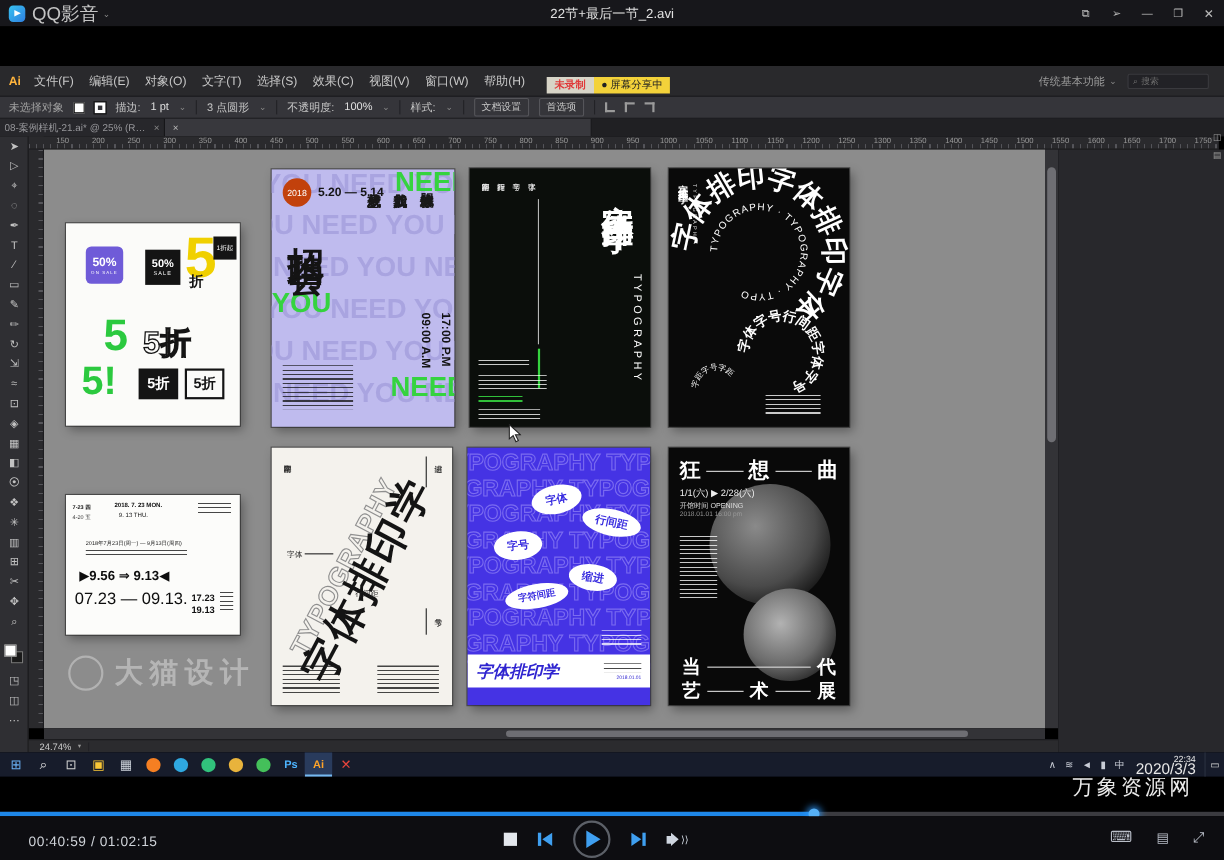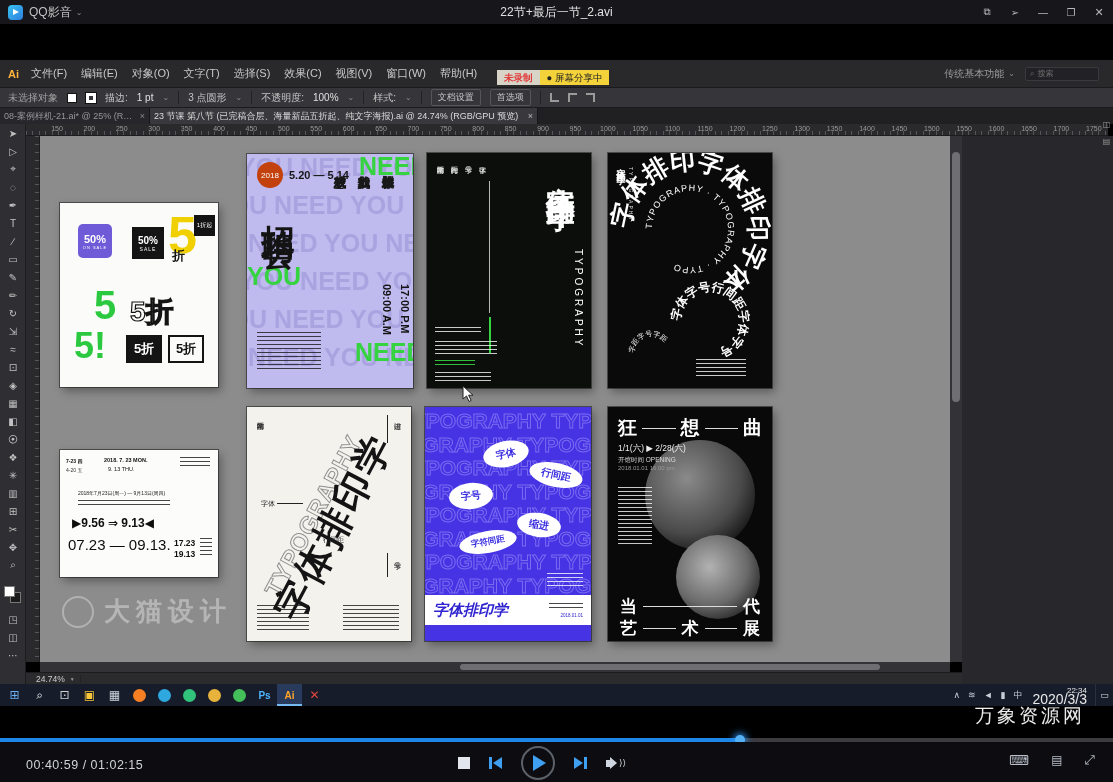--- a/index.html
+++ b/index.html
@@ -43,21 +43,21 @@
   .mline{flex:1;height:1px;background:#ddd}
   .outline5{color:transparent;-webkit-text-stroke:1.2px #141414}
 </style>
 </head>
 <body>
 
 <div id="root">
 
   <div id="titlebar" class="a">
     <div class="qq-logo"></div>
-    <span style="font-size:12px;color:#c4c4c4">QQ影音</span>
+    <span style="font-size:17px;color:#c4c4c4">QQ影音</span>
     <span class="chev" style="margin-left:4px">⌄</span>
     <div class="a" style="left:0;right:0;top:0;height:24px;display:flex;align-items:center;justify-content:center;pointer-events:none">
       <span style="font-size:12px;color:#e0e0e0">22节+最后一节_2.avi</span>
     </div>
     <div class="a" style="right:0;top:0;display:flex">
       <div class="tb-btn">⧉</div>
       <div class="tb-btn">➢</div>
       <div class="tb-btn">—</div>
       <div class="tb-btn">❐</div>
       <div class="tb-btn" style="font-size:11px">✕</div>
@@ -116,21 +116,20 @@
     <span class="alico" style="transform:rotate(90deg)"></span>
     <span class="alico" style="transform:rotate(180deg)"></span>
   </div>
 
   <div class="a" style="left:0;top:108px;width:1113px;height:16px;background:#202023;display:flex;font-size:9px">
     <div style="width:150px;background:#27272b;color:#96969a;display:flex;align-items:center;padding:0 4px;border-right:1px solid #161619">
       <span style="flex:1;white-space:nowrap;overflow:hidden;text-overflow:ellipsis">08-案例样机-21.ai* @ 25% (RGB/GPU 预览)</span>
       <span style="color:#888;margin-left:3px">×</span>
     </div>
     <div style="width:388px;background:#38383d;color:#dcdcdc;display:flex;align-items:center;padding:0 4px;border-right:1px solid #161619">
-      <span style="flex:1;white-space:nowrap;overflow:hidden;text-overflow:ellipsis">23 节课 第八节 (已完稿合层、海量新品五折起、纯文字海报).ai @ 24.74% (RGB/GPU 预览)</span>
       <span style="color:#bbb;margin-left:3px">×</span>
     </div>
   </div>
 
   <div class="a" style="left:26px;top:124px;width:14px;height:12px;background:#2c2c2f;border-right:1px solid #1c1c1f"></div>
   <div class="a" id="hruler" style="left:26px;top:124px;width:1082px;height:12px;background:#2a2a2d;border-bottom:1px solid #1c1c1f;overflow:hidden">
     <div id="ruler-numbers" class="a" style="left:0;top:0;width:100%;height:12px">
         <span class="rnum" style="left: 31px;">150</span>
         <span class="rnum" style="left: 63.4px;">200</span>
         <span class="rnum" style="left: 95.8px;">250</span>

